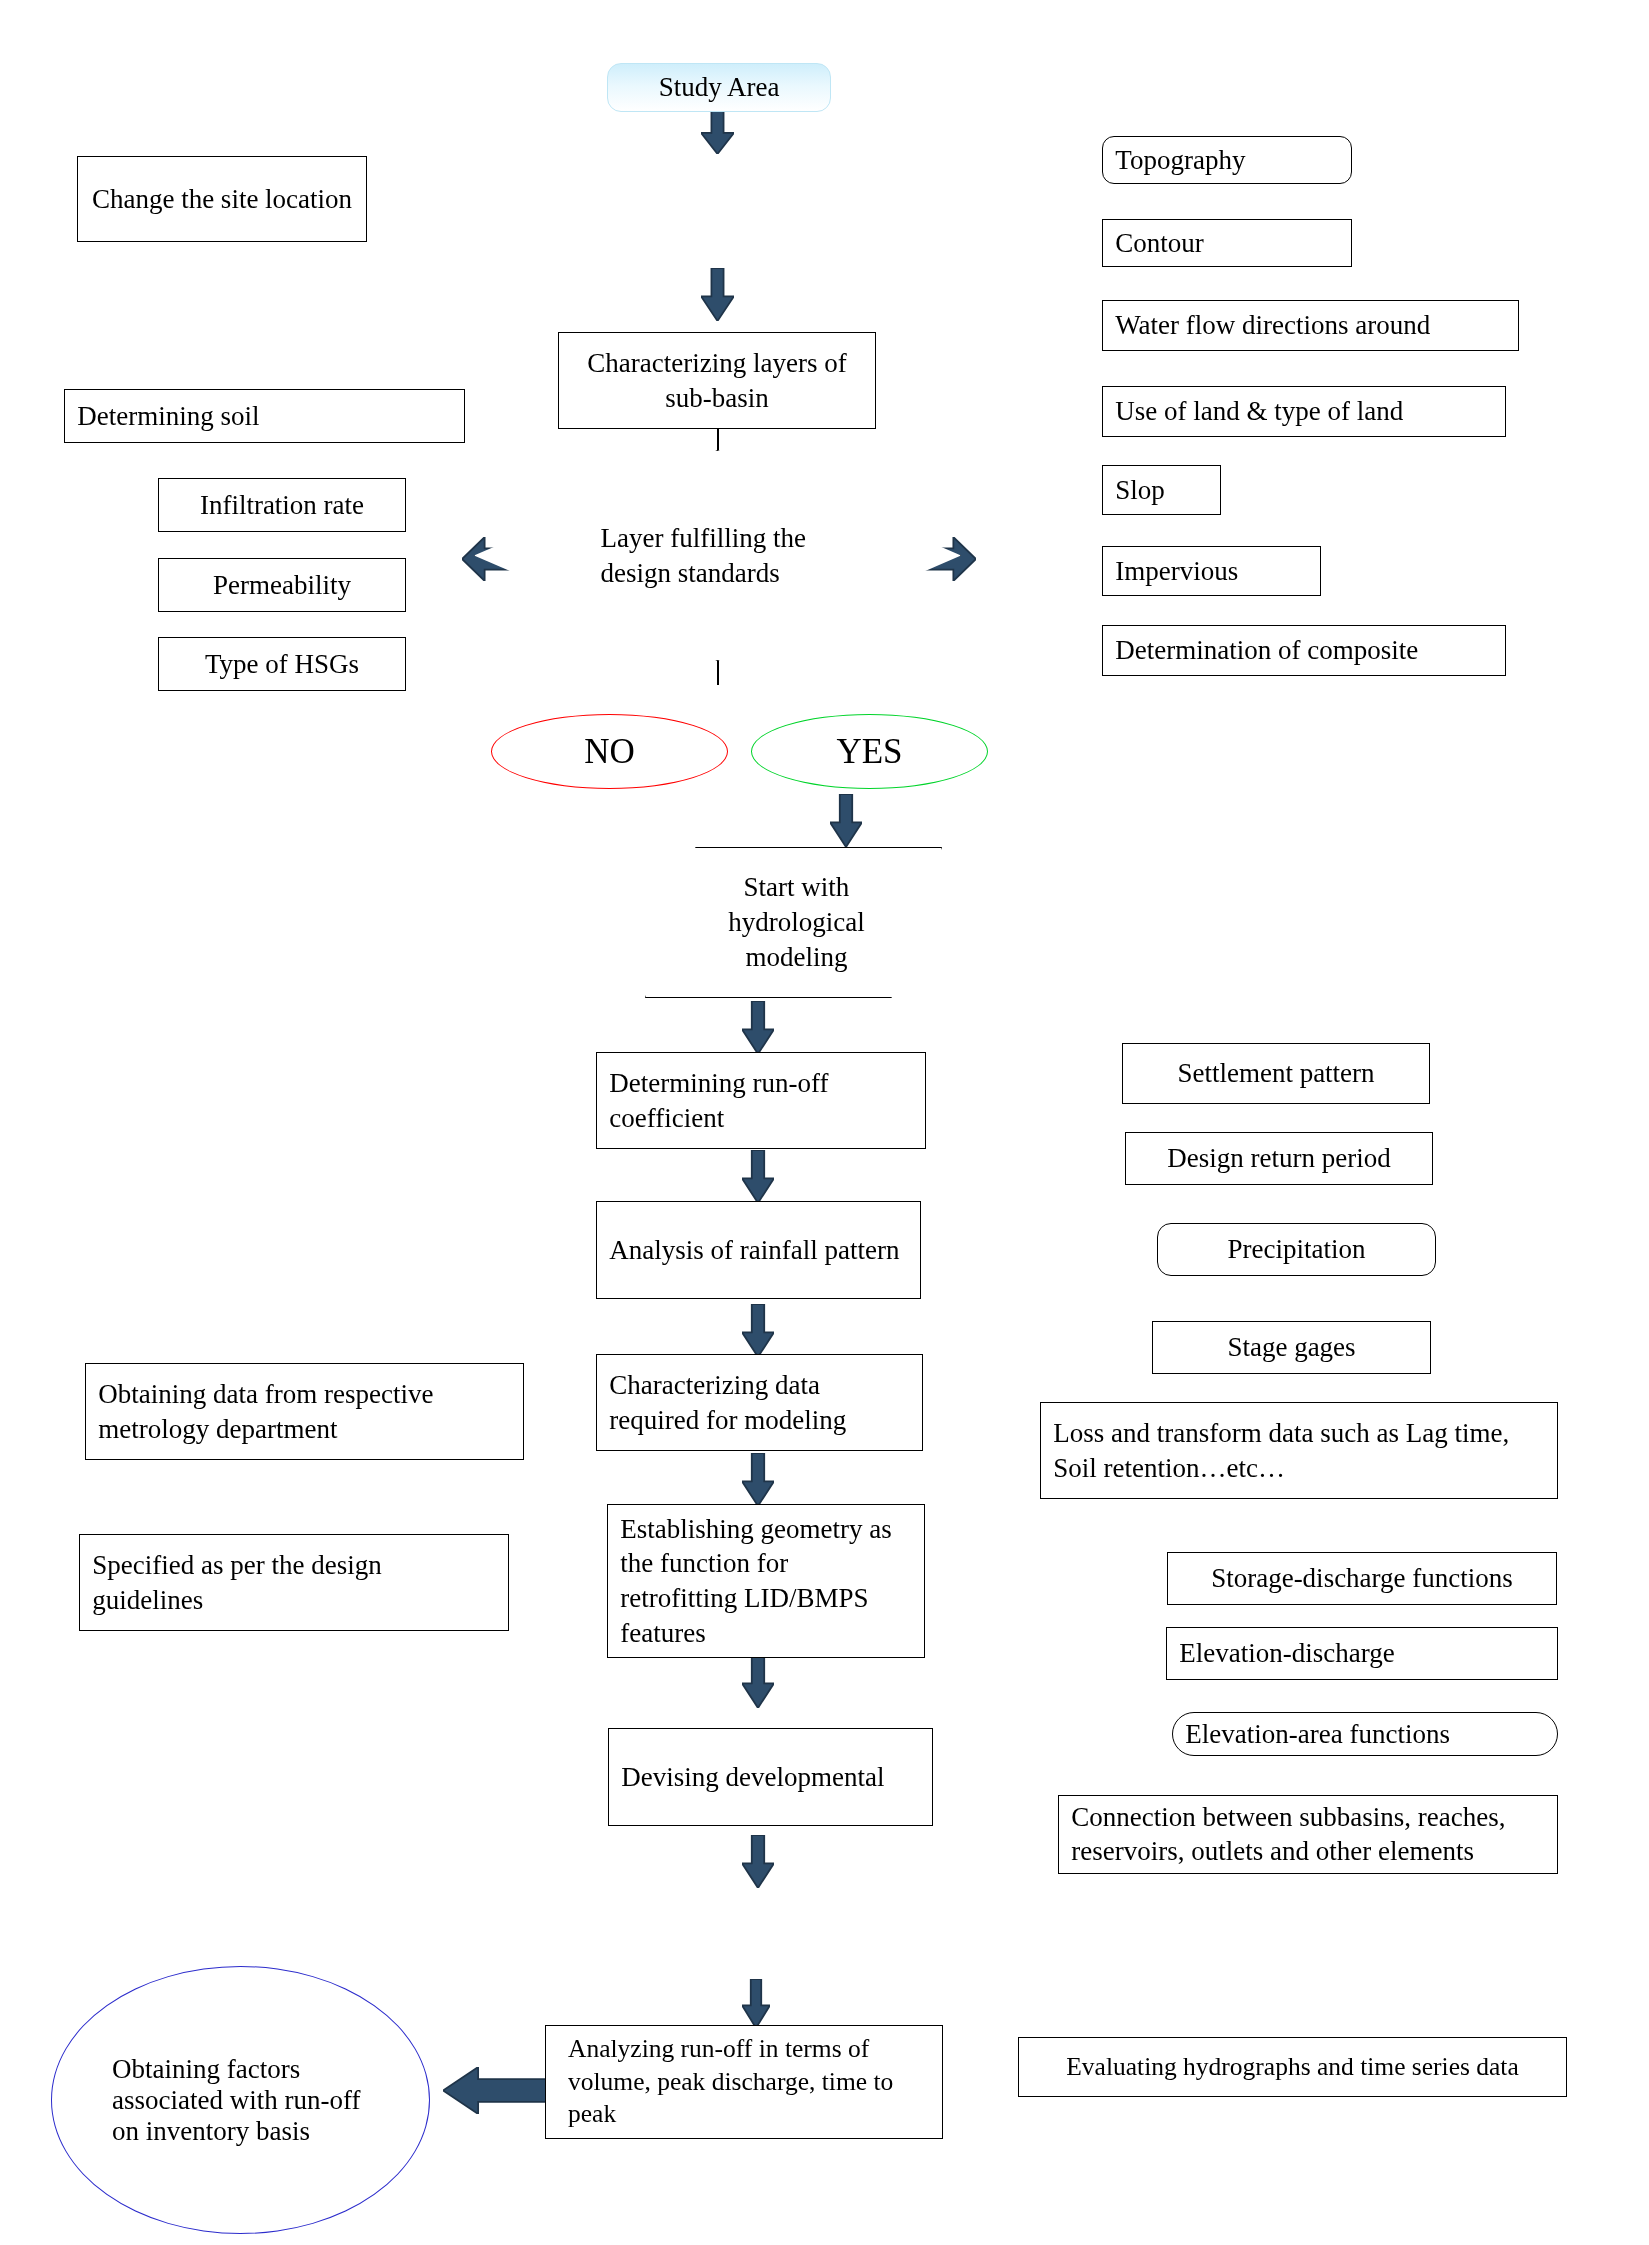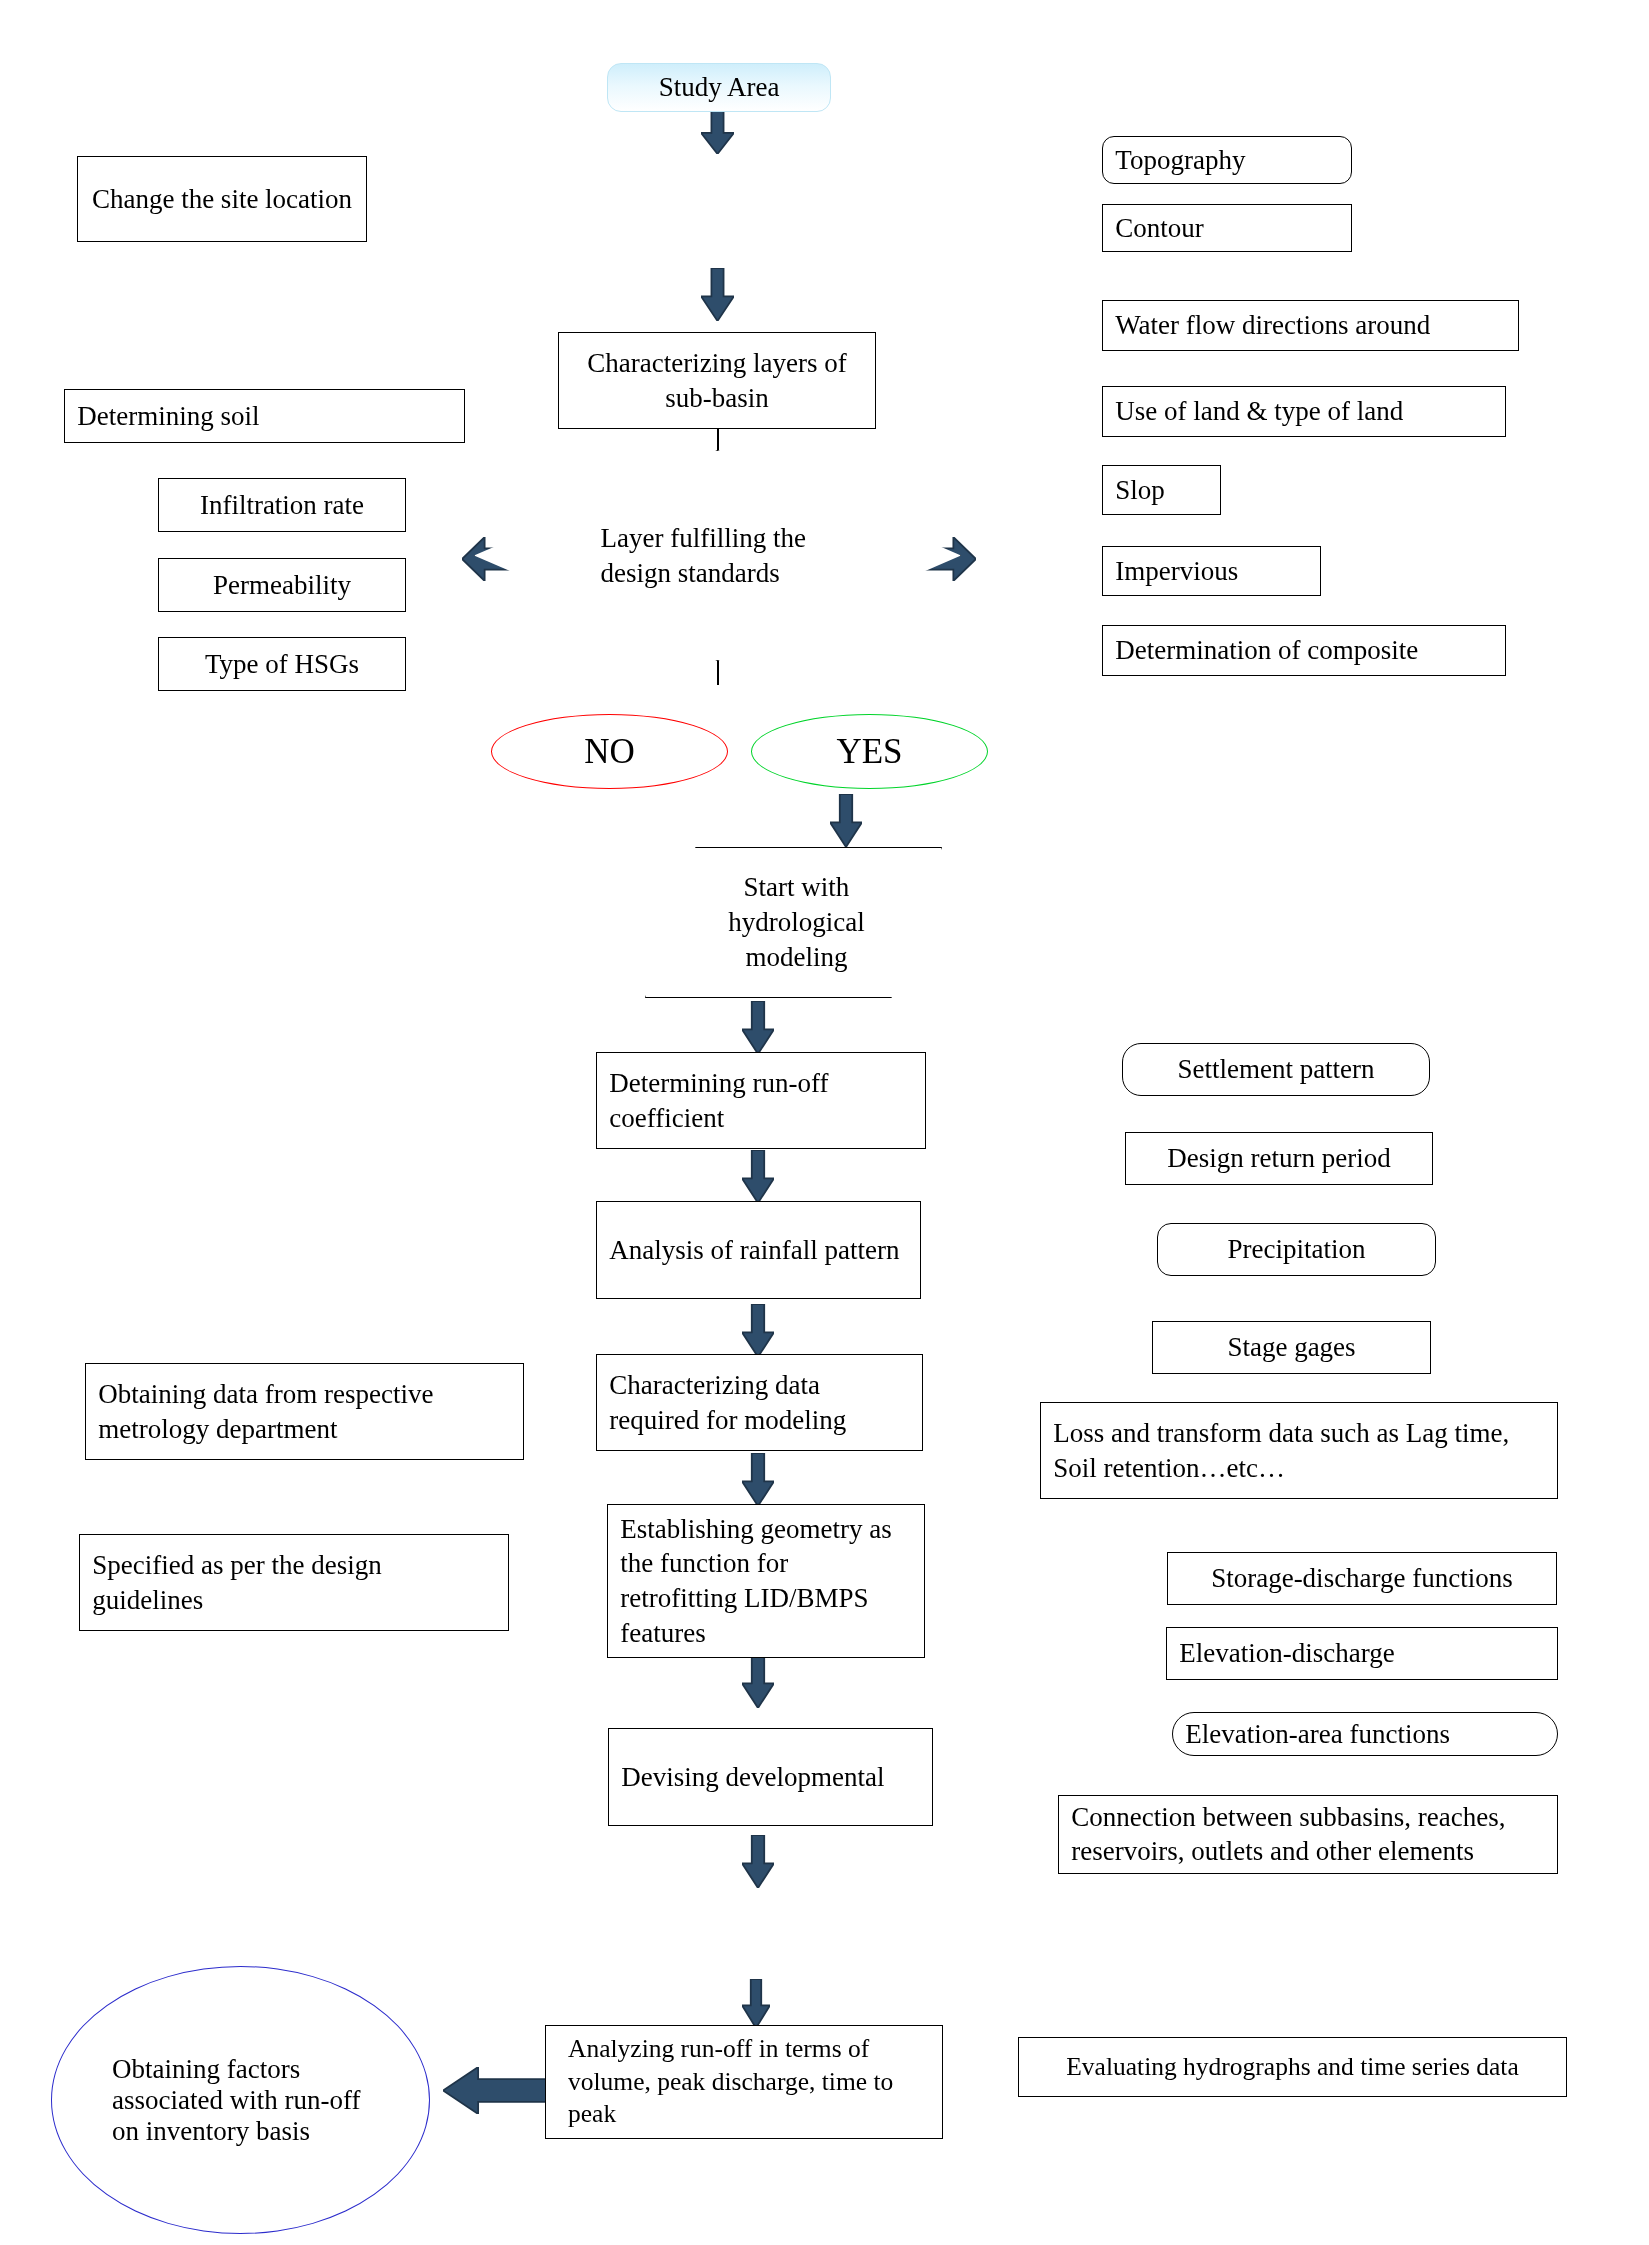--- a/index.html
+++ b/index.html
@@ -281,21 +281,21 @@
   </div>
 
   <div class="ellipse result fs-big" style="left:51px; top:1966px; width:379px; height:268px;">
     <span class="txt" style="padding-left:60px; padding-right:35px;">Obtaining factors associated with run-off on inventory basis</span>
   </div>
 
   <div class="node left fs-big" style="left:1102px; top:136px; width:250px; height:48px;border-radius:12px;">
     <span class="txt">Topography</span>
   </div>
 
-  <div class="node left fs-big" style="left:1102px; top:204px; width:250px; height:48px;align-items:center;">
+  <div class="node left fs-big" style="left:1102px; top:219px; width:250px; height:48px;align-items:center;">
     <span class="txt">Contour</span>
   </div>
 
   <div class="node left fs-big" style="left:1102px; top:300px; width:417px; height:51px;">
     <span class="txt">Water flow directions around</span>
   </div>
 
   <div class="node left fs-big" style="left:1102px; top:386px; width:404px; height:51px;">
     <span class="txt">Use of land &amp; type of land</span>
   </div>
@@ -305,21 +305,21 @@
   </div>
 
   <div class="node left fs-big" style="left:1102px; top:546px; width:219px; height:50px;">
     <span class="txt">Impervious</span>
   </div>
 
   <div class="node left fs-big" style="left:1102px; top:625px; width:404px; height:51px;">
     <span class="txt">Determination of composite</span>
   </div>
 
-  <div class="node center fs-big" style="left:1122px; top:1043px; width:308px; height:53px;border-radius:19px;">
+  <div class="node center fs-big" style="left:1122px; top:1043px; width:308px; height:61px;">
     <span class="txt">Settlement pattern</span>
   </div>
 
   <div class="node center fs-big" style="left:1125px; top:1132px; width:308px; height:53px;">
     <span class="txt">Design return period</span>
   </div>
 
   <div class="node center fs-big" style="left:1157px; top:1223px; width:279px; height:53px;border-radius:14px;">
     <span class="txt">Precipitation</span>
   </div>

